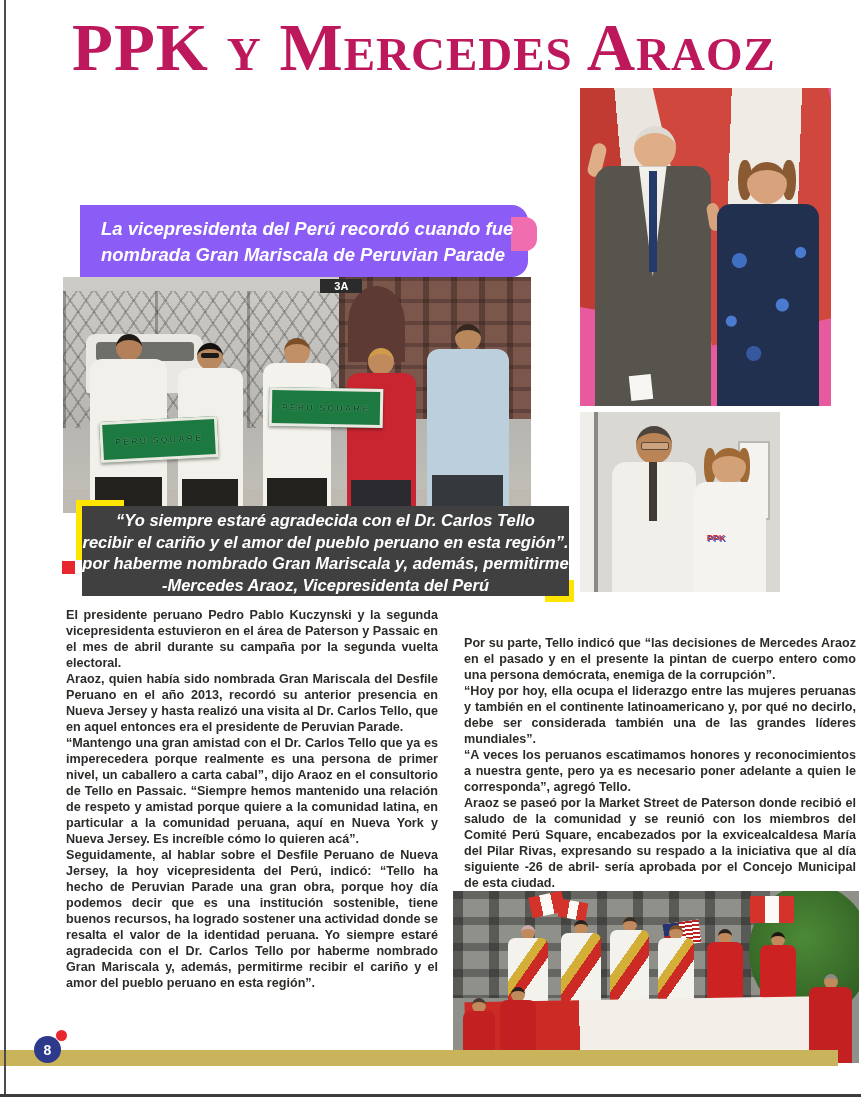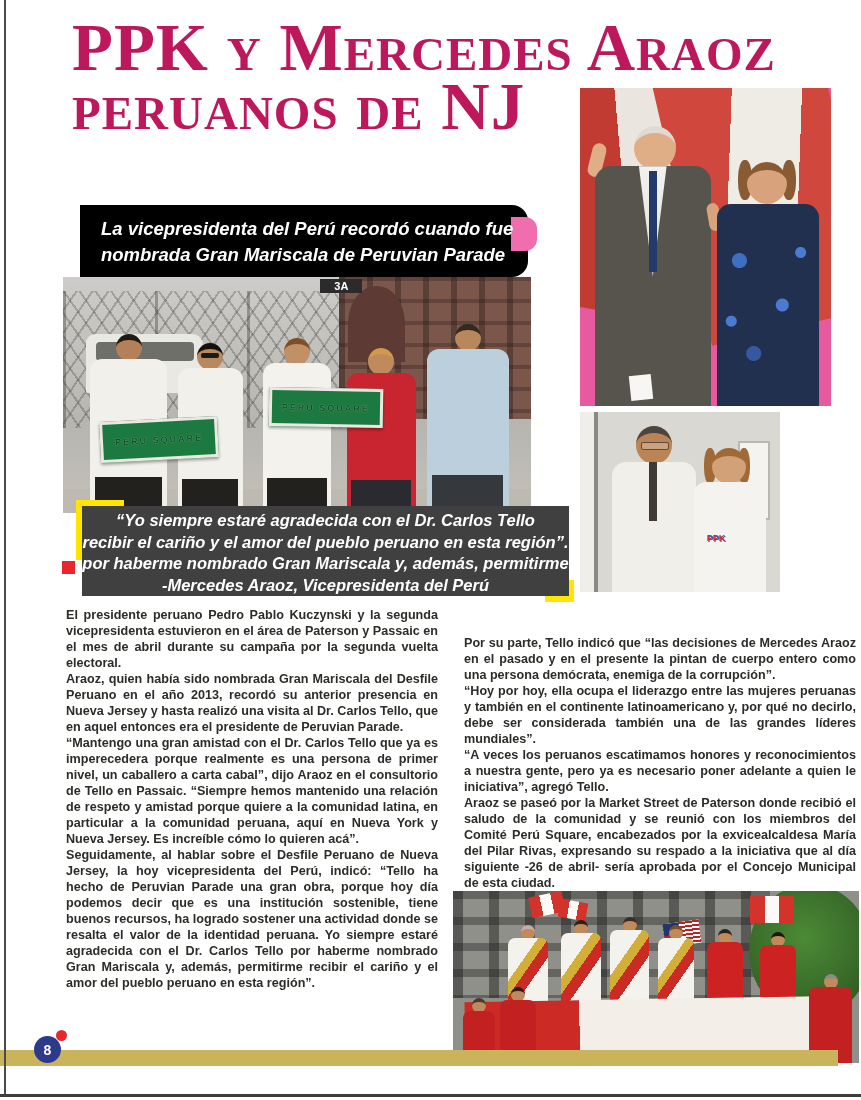--- a/index.html
+++ b/index.html
@@ -9,21 +9,21 @@
   
   .edge-left{position:absolute;left:4px;top:0;width:2px;height:1097px;background:#4b4b4b;z-index:8;}
   .edge-bottom{position:absolute;left:0;top:1094px;width:861px;height:3px;background:#3d3d3d;z-index:8;}
 
   
   .headline{position:absolute;left:72px;top:18px;z-index:2;color:#be185d;
             font-family:"Liberation Serif",serif;font-weight:700;font-variant:small-caps;}
   .h-line{font-size:67px;line-height:59px;letter-spacing:1px;white-space:nowrap;}
 
   
-  .subtitle{position:absolute;left:80px;top:205px;width:448px;height:72px;background:#000000;
+  .subtitle{position:absolute;left:80px;top:205px;width:448px;height:72px;background:#8b5cf6;
             border-radius:0 16px 16px 0;z-index:2;color:#fff;font-style:italic;font-weight:700;
             font-size:18.5px;line-height:26px;padding:0;box-sizing:border-box;}
   .subtitle .sub-inner{padding:11px 14px 0 21px;}
   .subtitle::after{content:"";position:absolute;right:-9px;top:12px;width:26px;height:34px;
             background:#f06eb0;border-radius:0 12px 12px 0;z-index:-1;}
 
   
   .photo{position:absolute;overflow:hidden;z-index:1;}
   .ph-main{left:63px;top:277px;width:468px;height:236px;
            background:linear-gradient(#cdccc8,#b7b5b0 62%,#c4c1ba);}
@@ -175,21 +175,20 @@
 </head>
 <body>
 
 <div class="page">
 
   <div class="edge-left"></div>
   <div class="edge-bottom"></div>
 
   <div class="headline">
     <div class="h-line">PPK y Mercedes Araoz</div>
-    <div class="h-line">peruanos de NJ</div>
   </div>
 
   <div class="subtitle">
     <div class="sub-inner">
       <div>La vicepresidenta del Perú recordó cuando fue</div>
       <div>nombrada Gran Mariscala de Peruvian Parade</div>
     </div>
   </div>
 
   <div class="photo ph-main" role="img" aria-label="Cinco personas con letreros verdes PERU SQUARE frente a una cerca y edificios de ladrillo">
@@ -267,21 +266,21 @@
 
   <div class="col col-left">
     <p>El presidente peruano Pedro Pablo Kuczynski y la segunda vicepresidenta estuvieron en el área de Paterson y Passaic en el mes de abril durante su campaña por la segunda vuelta electoral.</p>
     <p>Araoz, quien había sido nombrada Gran Mariscala del Desfile Peruano en el año 2013, recordó su anterior presencia en Nueva Jersey y hasta realizó una visita al Dr. Carlos Tello, que en aquel entonces era el presidente de Peruvian Parade.</p>
     <p>“Mantengo una gran amistad con el Dr. Carlos Tello que ya es imperecedera porque realmente es una persona de primer nivel, un caballero a carta cabal”, dijo Araoz en el consultorio de Tello en Passaic. “Siempre hemos mantenido una relación de respeto y amistad porque quiere a la comunidad latina, en particular a la comunidad peruana, aquí en Nueva York y Nueva Jersey. Es increíble cómo lo quieren acá”.</p>
     <p>Seguidamente, al hablar sobre el Desfile Peruano de Nueva Jersey, la hoy vicepresidenta del Perú, indicó: “Tello ha hecho de Peruvian Parade una gran obra, porque hoy día podemos decir que es una institución sostenible, tiene buenos recursos, ha logrado sostener una actividad donde se resalta el valor de la identidad peruana. Yo siempre estaré agradecida con el Dr. Carlos Tello por haberme nombrado Gran Mariscala y, además, permitirme recibir el cariño y el amor del pueblo peruano en esta región”.</p>
   </div>
   <div class="col col-right">
     <p>Por su parte, Tello indicó que “las decisiones de Mercedes Araoz en el pasado y en el presente la pintan de cuerpo entero como una persona demócrata, enemiga de la corrupción”.</p>
     <p>“Hoy por hoy, ella ocupa el liderazgo entre las mujeres peruanas y también en el continente latinoamericano y, por qué no decirlo, debe ser considerada también una de las grandes líderes mundiales”.</p>
-    <p>“A veces los peruanos escatimamos honores y reconocimientos a nuestra gente, pero ya es necesario poner adelante a quien le iniciativa”, agregó Tello.</p>
+    <p>“A veces los peruanos escatimamos honores y reconocimientos a nuestra gente, pero ya es necesario poner adelante a quien le corresponda”, agregó Tello.</p>
     <p>Araoz se paseó por la Market Street de Paterson donde recibió el saludo de la comunidad y se reunió con los miembros del Comité Perú Square, encabezados por la exvicealcaldesa María del Pilar Rivas, expresando su respado a la iniciativa que al día siguiente -26 de abril- sería aprobada por el Concejo Municipal de esta ciudad.</p>
   </div>
 
   <div class="photo ph-parade" role="img" aria-label="Desfile peruano con bandera gigante roja y blanca en Paterson">
     <div class="pbldg"></div>
     <div class="tree"></div>
     <div class="mini-flag f-peru" style="left:19%;top:2%;width:34px;height:21px;transform:rotate(-12deg);"></div>
     <div class="mini-flag f-peru" style="left:26%;top:6%;width:28px;height:18px;transform:rotate(10deg);"></div>
     <div class="mini-flag f-peru" style="right:16%;top:3%;width:44px;height:27px;"></div>
     <div class="mini-flag f-us" style="left:52%;top:18%;width:36px;height:23px;transform:rotate(-8deg);"></div>

